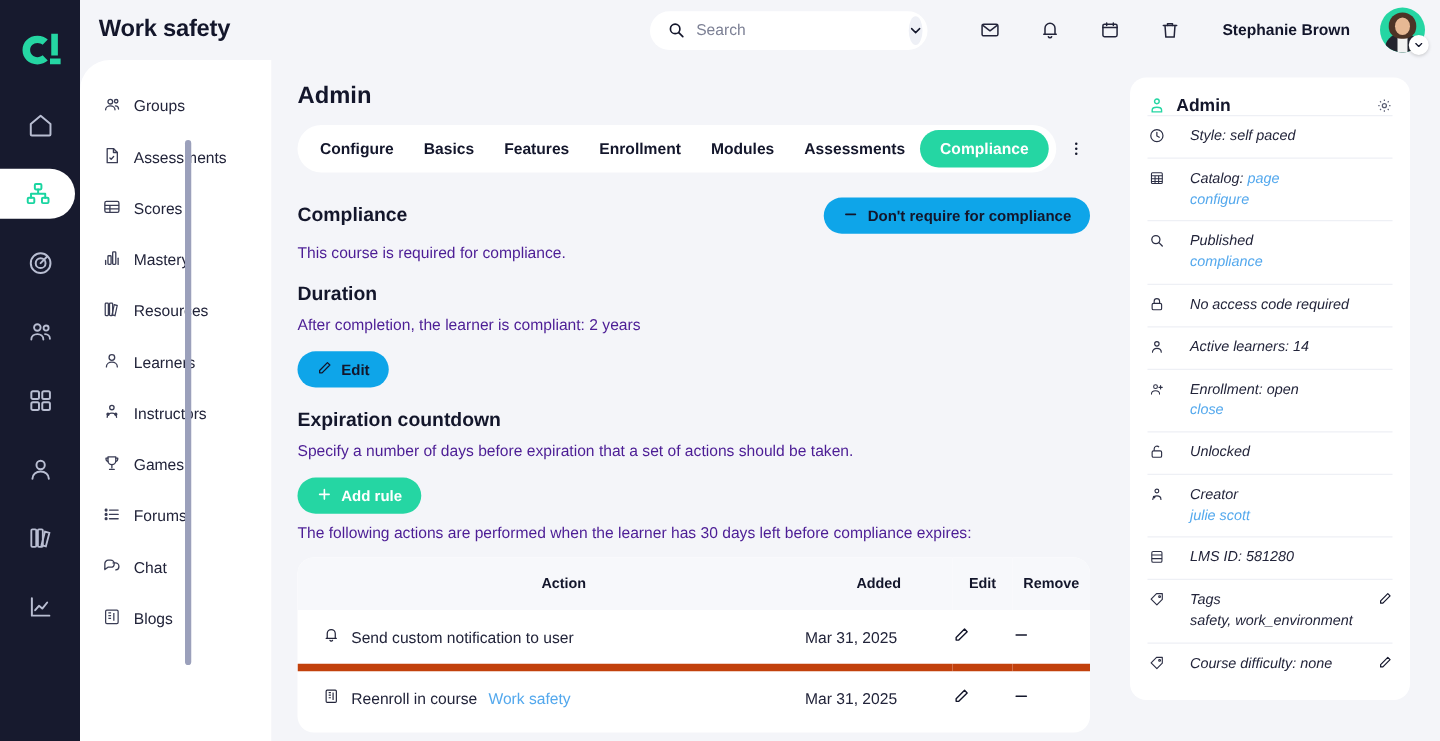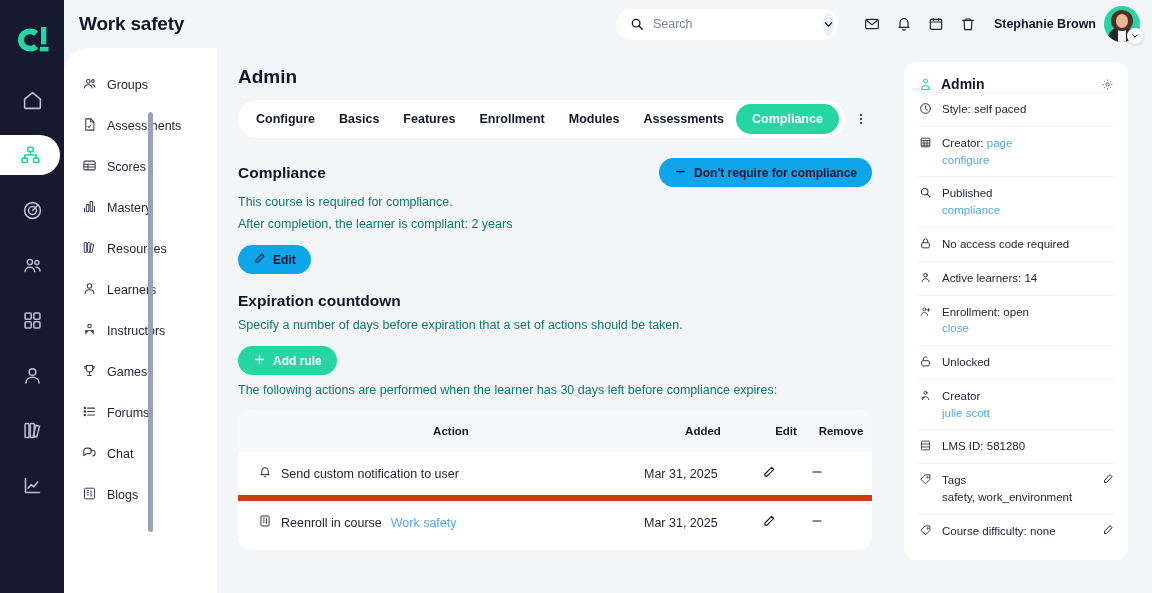--- a/index.html
+++ b/index.html
@@ -68,21 +68,21 @@
   .header {
     position: absolute; top: 0; left: 64px; right: 0; height: 48px;
     display: flex; align-items: center;
     background: #f4f5f9;
     z-index: 5;
   }
   .header-title {
     margin-left: 15px; font-size: 19px; font-weight: bold; color: #13162b;
     letter-spacing: -0.2px;
   }
-  .header-right { margin-left: auto; display: flex; align-items: center; gap: 0; padding-right: 12px; }
+  .header-right { margin-left: auto; display: flex; align-items: center; gap: 16px; padding-right: 12px; }
   .search-box {
     width: 222px; height: 31px; background: #fff; border-radius: 17px;
     display: flex; align-items: center; padding: 0 6px 0 14px; gap: 9px;
     margin-right: 18px;
   }
   .search-box .sicon { color: #13162b; display: flex; }
   .search-box .sicon svg { width: 14px; height: 14px; }
   .search-input {
     border: 0; outline: 0; flex: 1; font-size: 12.5px; color: #4a4d63;
     font-family: "Liberation Sans", sans-serif; background: transparent;
@@ -130,21 +130,21 @@
     font-size: 12.5px; font-weight: bold; color: #13162b;
     padding: 0 12px; height: 28px; display: flex; align-items: center;
     border-radius: 15px; white-space: nowrap;
   }
   .tab.active { background: #25d6a3; color: #ffffff; padding: 0 16px; height: 30px; }
   .kebab { margin-left: 9px; color: #13162b; display:flex; align-items:center; }
   .kebab svg { width: 14px; height: 16px; }
 
   .sec-row { display: flex; align-items: center; margin-top: 20px; }
   .sec-title { font-size: 15.5px; font-weight: bold; color: #13162b; }
-  .sec-sub { font-size: 12.5px; color: #0f766e; margin-top: 8px; }
+  .sec-sub { font-size: 12.5px; color: #4c1d95; margin-top: 8px; }
 
   .pill-btn {
     background: #0ea5e9; border-radius: 17px; height: 29px;
     display: inline-flex; align-items: center; gap: 7px;
     padding: 0 15px; font-size: 12px; font-weight: bold; color: #13162b;
     white-space: nowrap; border: 0; font-family: "Liberation Sans", sans-serif;
   }
   .pill-btn svg { width: 13px; height: 13px; }
   .pill-btn.green { background: #25d6a3; color: #fff; }
   .pill-btn.right { margin-left: auto; }
@@ -185,23 +185,24 @@
     width: 224px; background: #fff; border-radius: 13px;
     padding: 14px 14px 12px 14px;
   }
   .rp-head { display: flex; align-items: center; gap: 8px; }
   .rp-head .ic { color: #25d6a3; display: flex; }
   .rp-head .ic svg { width: 15px; height: 15px; }
   .rp-title { font-size: 14px; font-weight: bold; color: #13162b; }
   .rp-gear { margin-left: auto; color: #5a5e73; display: flex; }
   .rp-gear svg { width: 13px; height: 13px; }
   .rp-row {
-    display: flex; align-items: flex-start; gap: 9px;
+    display: flex; align-items: flex-start; gap: 19px;
     padding: 8px 0 8px 0; border-top: 1px solid #eef0f5;
     min-height: 34px;
+    font-style: italic;
   }
   .rp-row:first-of-type { border-top: 0; margin-top: 4px; }
   .rp-ic { width: 15px; flex: 0 0 15px; color: #2c2f45; display: flex; align-items: center; justify-content: center; padding-top: 1px; }
   .rp-ic svg { width: 13px; height: 13px; }
   .rp-txt { font-size: 11.5px; color: #22243a; line-height: 1.45; }
   .rp-edit { margin-left: auto; color: #13162b; display: flex; align-items: flex-start; padding-top: 1px; }
   .rp-edit svg { width: 12px; height: 12px; }
 </style>
 </head>
 <body>
@@ -486,20 +487,21 @@
         <span>
           <svg viewBox="0 0 24 24" fill="none" stroke="currentColor" stroke-width="2.4" stroke-linecap="round">
               <path d="M5 12h14"></path>
             </svg>
         </span>
         <span>Don't require for compliance</span>
       </button>
     </div>
     <div class="sec-sub">This course is required for compliance.</div>
 
+    <div class="sec-title mt18">Duration</div>
     <div class="sec-sub">After completion, the learner is compliant: 2 years</div>
     <div class="mt14">
       <button class="pill-btn">
         <span>
           <svg viewBox="0 0 24 24" fill="none" stroke="currentColor" stroke-width="1.9" stroke-linecap="round" stroke-linejoin="round">
               <path d="M16.5 3.9l3.6 3.6L8.6 19H5v-3.6z"></path>
             </svg>
         </span>
         <span>Edit</span>
       </button>
@@ -622,21 +624,21 @@
       <span class="rp-txt">Style: self paced</span>
     </div>
 
     <div class="rp-row">
       <span class="rp-ic">
           <svg viewBox="0 0 24 24" fill="none" stroke="currentColor" stroke-width="1.6">
             <rect x="4" y="4" width="16" height="16" rx="1.5"></rect>
             <path d="M4 8.5h16M4 13h16M4 17h16M9.3 8.5V20M14.6 8.5V20"></path>
           </svg>
         </span>
-      <span class="rp-txt"><span>Creator: </span><span class="link">page</span><br><span class="link">configure</span></span>
+      <span class="rp-txt"><span>Catalog: </span><span class="link">page</span><br><span class="link">configure</span></span>
     </div>
 
     <div class="rp-row">
       <span class="rp-ic">
           <svg viewBox="0 0 24 24" fill="none" stroke="currentColor" stroke-width="1.9" stroke-linecap="round">
             <circle cx="10.5" cy="10.5" r="6"></circle>
             <path d="M15 15l5 5"></path>
           </svg>
         </span>
       <span class="rp-txt"><span>Published</span><br><span class="link">compliance</span></span>

